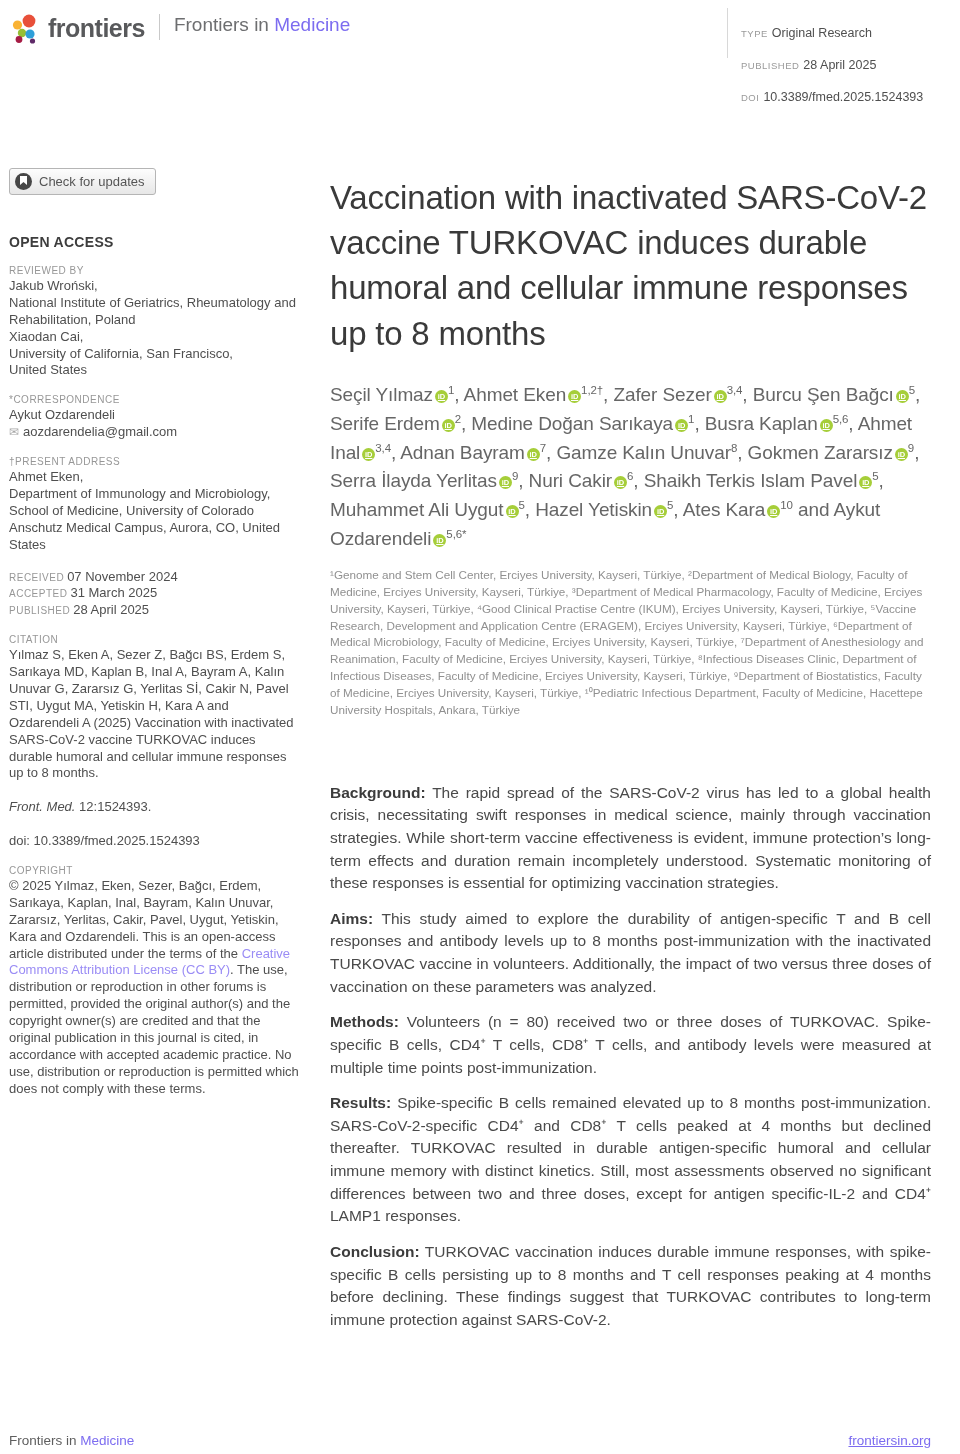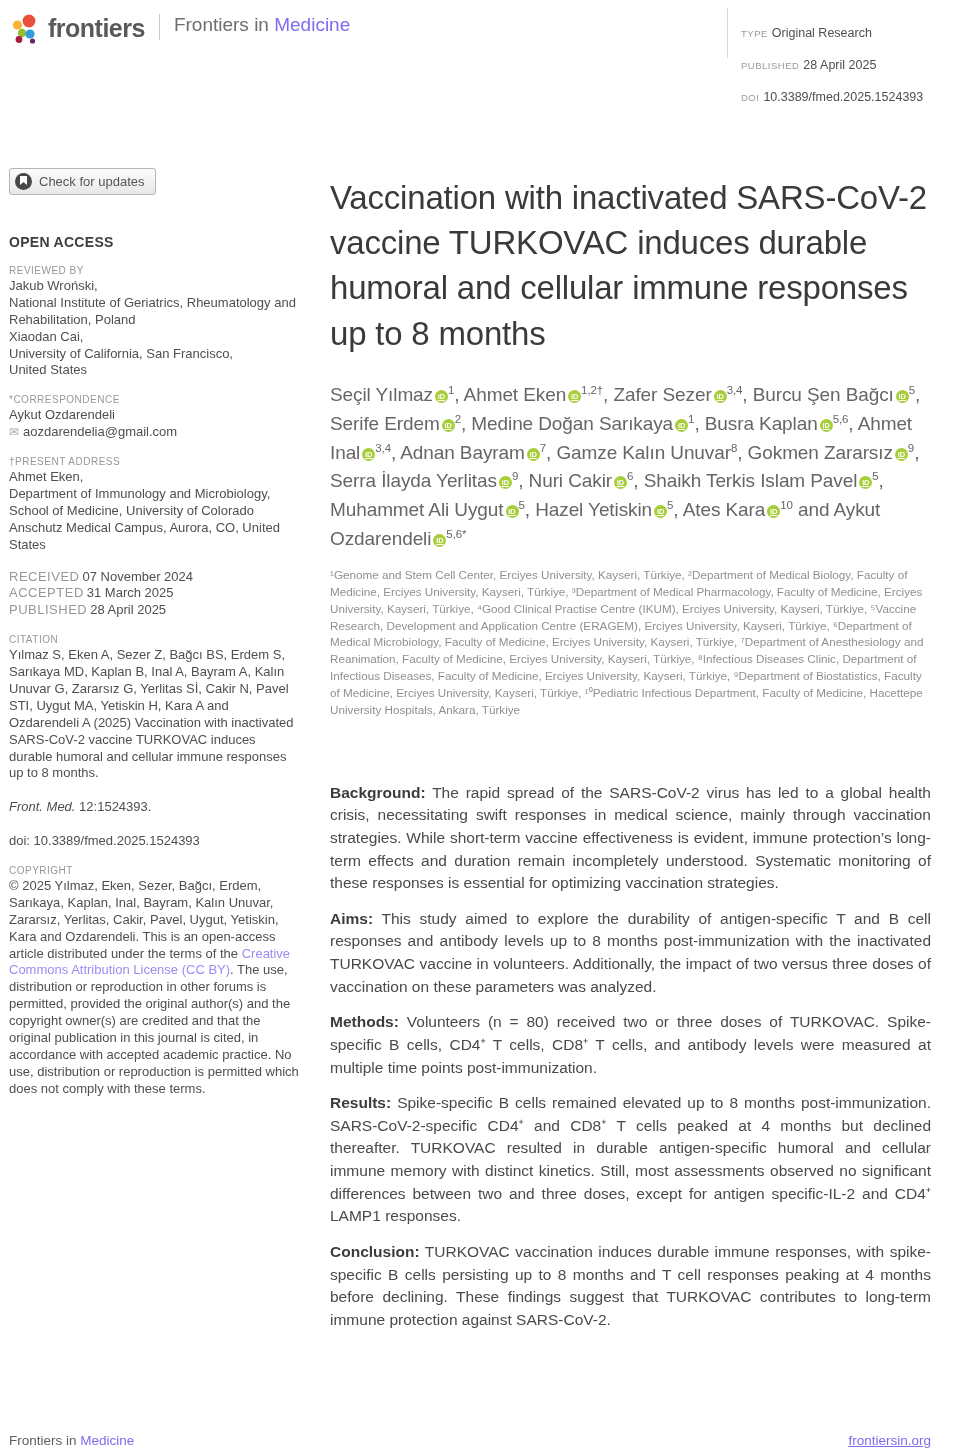--- a/index.html
+++ b/index.html
@@ -26,21 +26,21 @@
   .check-icon { width:17px; height:17px; border-radius:50%; background:#474747; position:relative; display:inline-block; }
   .check-icon::after { content:""; position:absolute; left:5px; top:3px; width:7px; height:9px; background:#fff;
     clip-path:polygon(0 0,100% 0,100% 100%,50% 68%,0 100%); }
   .oa-heading { margin-top:39px; font-size:14px; font-weight:700; color:#3d3d3d; letter-spacing:.3px; }
   .side-sec { margin-top:15px; }
   .side-label { font-size:10px; color:#979797; letter-spacing:.5px; margin-bottom:2px; }
   .side-value { font-size:13px; color:#4f4f4f; line-height:1.3; white-space:pre-line; }
   .email-row { font-size:13px; color:#4f4f4f; line-height:1.3; display:flex; align-items:center; gap:4px; }
   .mail-icon { color:#a9a9a9; font-size:12px; }
   .date-row { font-size:13px; color:#4f4f4f; line-height:1.3; }
-  .date-row .side-inline-label { font-size:13px; color:#979797; letter-spacing:.5px; margin-right:3px; }
+  .date-row .side-inline-label { font-size:10px; color:#979797; letter-spacing:.5px; margin-right:3px; }
   .cc-link { color:#9a8cf5; text-decoration:none; }
 
   
   .main { position:absolute; left:330px; top:175px; width:601px; }
   .title { font-size:33px; font-weight:500; color:#3a3a3a; line-height:1.37; letter-spacing:-0.2px; }
   .authors { margin-top:25px; font-size:19px; color:#666; line-height:1.52; letter-spacing:-0.1px; }
   .authors sup { font-size:11.5px; color:#666; }
   .orcid { display:inline-block; width:13px; height:13px; border-radius:50%; background:#a6ce39; color:#fff;
     font-size:7.5px; font-weight:700; line-height:13px; text-align:center; vertical-align:2px; margin-left:2px; font-style:normal;text-decoration:underline; }
   .affiliations { margin-top:13px; font-size:11.7px; color:#909090; line-height:1.44; }

